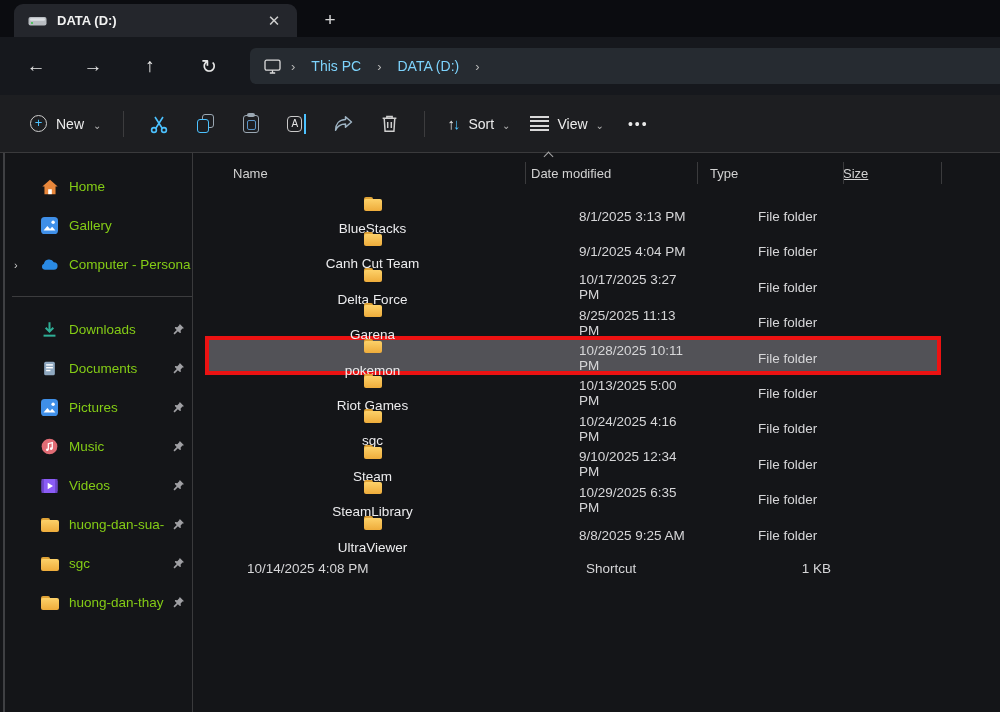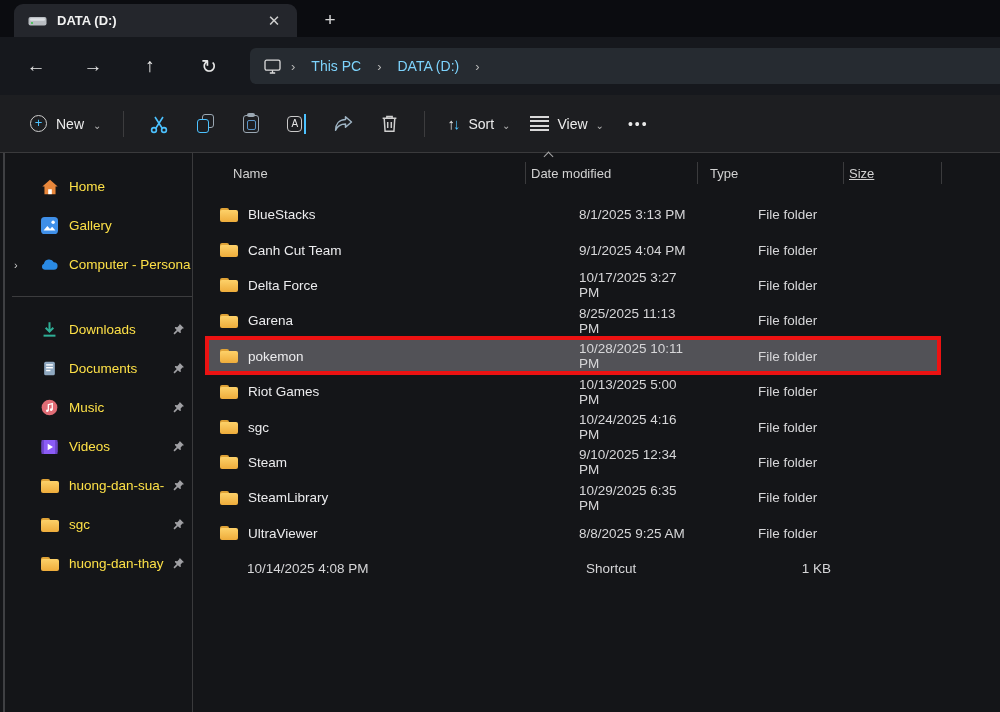--- a/index.html
+++ b/index.html
@@ -57,43 +57,43 @@
   .ic-paste { position:relative; width:16px; height:19px; }
   .ic-paste .board { position:absolute; inset:1px 0 0 0; border:1.5px solid #9aa7b2; border-radius:3px; }
   .ic-paste .clip { position:absolute; top:-1px; left:4px; width:8px; height:4px; background:#9aa7b2; border-radius:2px; }
   .ic-paste .sheet { position:absolute; left:3.5px; top:6px; width:9px; height:10px; border:1.4px solid #5a95c8; border-radius:2px; }
 
   
   .main { position:absolute; top:153px; left:0; right:0; bottom:0; display:flex; background:#141518; }
   .sidebar { position:relative; width:193px; border-right:1px solid #3a3a3c; padding-top:14px; overflow:hidden; }
   .sidebar::before { content:""; position:absolute; left:3px; top:0; bottom:0; width:2px; background:#3f4043; }
   .sb-item { position:relative; height:39px; display:flex; align-items:center; padding-left:40px; gap:10px; }
-  .sb-item .sb-label { font-size:13.5px; color:#fde047; white-space:nowrap; }
+  .sb-item .sb-label { font-size:13.5px; color:#84cc16; white-space:nowrap; }
   .sb-exp { position:absolute; left:14px; font-size:11px; color:#cfcfcf; }
   .sb-pin { position:absolute; right:7px; top:12px; }
   .sb-divider { border-top:1px solid #3c3c3e; margin:12px 0 13px 12px; }
   .sb-ico { width:19px; height:17px; display:flex; align-items:center; justify-content:center; flex:none; }
 
   
   .filelist { position:relative; flex:1; }
   .cols { position:relative; display:grid; grid-template-columns:332px 172px 146px 98px 1fr;
           height:40px; align-items:center; }
   .colh { font-size:13px; color:#d2d2d2; }
   .colh.name { padding-left:40px; }
   .colh.date { padding-left:6px; }
   .colh.type { padding-left:13px; }
-  .colh.size { padding-left:6px;text-decoration:underline; }
+  .colh.size { padding-left:0;text-decoration:underline; }
   .col-div { position:absolute; top:9px; width:1px; height:22px; background:#3b3b3d; }
   .sort-caret { position:absolute; left:352px; top:-2px; width:8px; height:8px; }
   .sort-caret::before { content:""; position:absolute; left:0; top:2px; width:6px; height:6px;
         border-left:1.5px solid #a8a8a8; border-top:1.5px solid #a8a8a8; transform:rotate(45deg); }
   .rows { position:absolute; top:44px; left:0; right:0; }
   .frow { position:relative; display:grid; grid-template-columns:332px 172px 146px 98px 1fr;
           height:35.4px; align-items:center; z-index:2; }
-  .cell-name { display:flex; align-items:center; gap:10px; padding-left:27px; font-size:13.5px; color:#ececee; }
+  .cell-name { display:flex; align-items:center; gap:10px; padding-left:27px; font-size:13.5px; color:#ececee;flex-direction:column; }
   .cell-date, .cell-type { font-size:13.5px; color:#d6d6d8; padding-left:6px;margin-left:48px; }
   .cell-type { padding-left:13px; }
   .cell-size { font-size:13.5px; color:#d6d6d8; text-align:right; padding-right:12px; }
   .sel-highlight { position:absolute; left:12px; top:183px; width:736px; height:39px;
                    background:#525257; border:4px solid #ec1212; z-index:1; }
 
   
   .fld { position:relative; width:18px; height:14px; flex:none; display:inline-block; }
   .fld .t { position:absolute; left:0; top:0; width:9px; height:5px; background:#dfa236; border-radius:2px 2px 0 0; }
   .fld .b { position:absolute; left:0; top:2px; right:0; bottom:0;
@@ -262,20 +262,33 @@
             </svg>
           </span>
           <span class="sb-label">Documents</span>
           <span class="sb-pin"><svg width="13" height="13" viewBox="0 0 16 16">
               <path fill="#a0a0a4" d="M9.6 1.2l5.2 5.2-1.9.5-2.3 2.3.3 3-1.6-.1-2.1-2.1-4 4L1.8 12.6l4-4L3.7 6.5l-.1-1.6 3 .3 2.3-2.3z"></path>
             </svg></span>
         </div>
         <div class="sb-item">
           <span class="sb-ico">
             <svg width="17" height="17" viewBox="0 0 16 16">
+              <rect width="16" height="16" rx="3.4" fill="#3f8fe8"></rect>
+              <path d="M2.4 12.6l3.6-4.2 2.5 2.9 2-2.2 3.1 3.5z" fill="#fff"></path>
+              <circle cx="11.4" cy="4.9" r="1.6" fill="#fff"></circle>
+            </svg>
+          </span>
+          <span class="sb-label">Pictures</span>
+          <span class="sb-pin"><svg width="13" height="13" viewBox="0 0 16 16">
+              <path fill="#a0a0a4" d="M9.6 1.2l5.2 5.2-1.9.5-2.3 2.3.3 3-1.6-.1-2.1-2.1-4 4L1.8 12.6l4-4L3.7 6.5l-.1-1.6 3 .3 2.3-2.3z"></path>
+            </svg></span>
+        </div>
+        <div class="sb-item">
+          <span class="sb-ico">
+            <svg width="17" height="17" viewBox="0 0 16 16">
               <circle cx="8" cy="8" r="7.4" fill="#e06c75"></circle>
               <path d="M6.9 11V5.4l3.7-1v5.6" stroke="#fff" stroke-width="1.2" fill="none"></path>
               <circle cx="5.9" cy="11" r="1.2" fill="#fff"></circle>
               <circle cx="9.6" cy="10" r="1.2" fill="#fff"></circle>
             </svg>
           </span>
           <span class="sb-label">Music</span>
           <span class="sb-pin"><svg width="13" height="13" viewBox="0 0 16 16">
               <path fill="#a0a0a4" d="M9.6 1.2l5.2 5.2-1.9.5-2.3 2.3.3 3-1.6-.1-2.1-2.1-4 4L1.8 12.6l4-4L3.7 6.5l-.1-1.6 3 .3 2.3-2.3z"></path>
             </svg></span>

